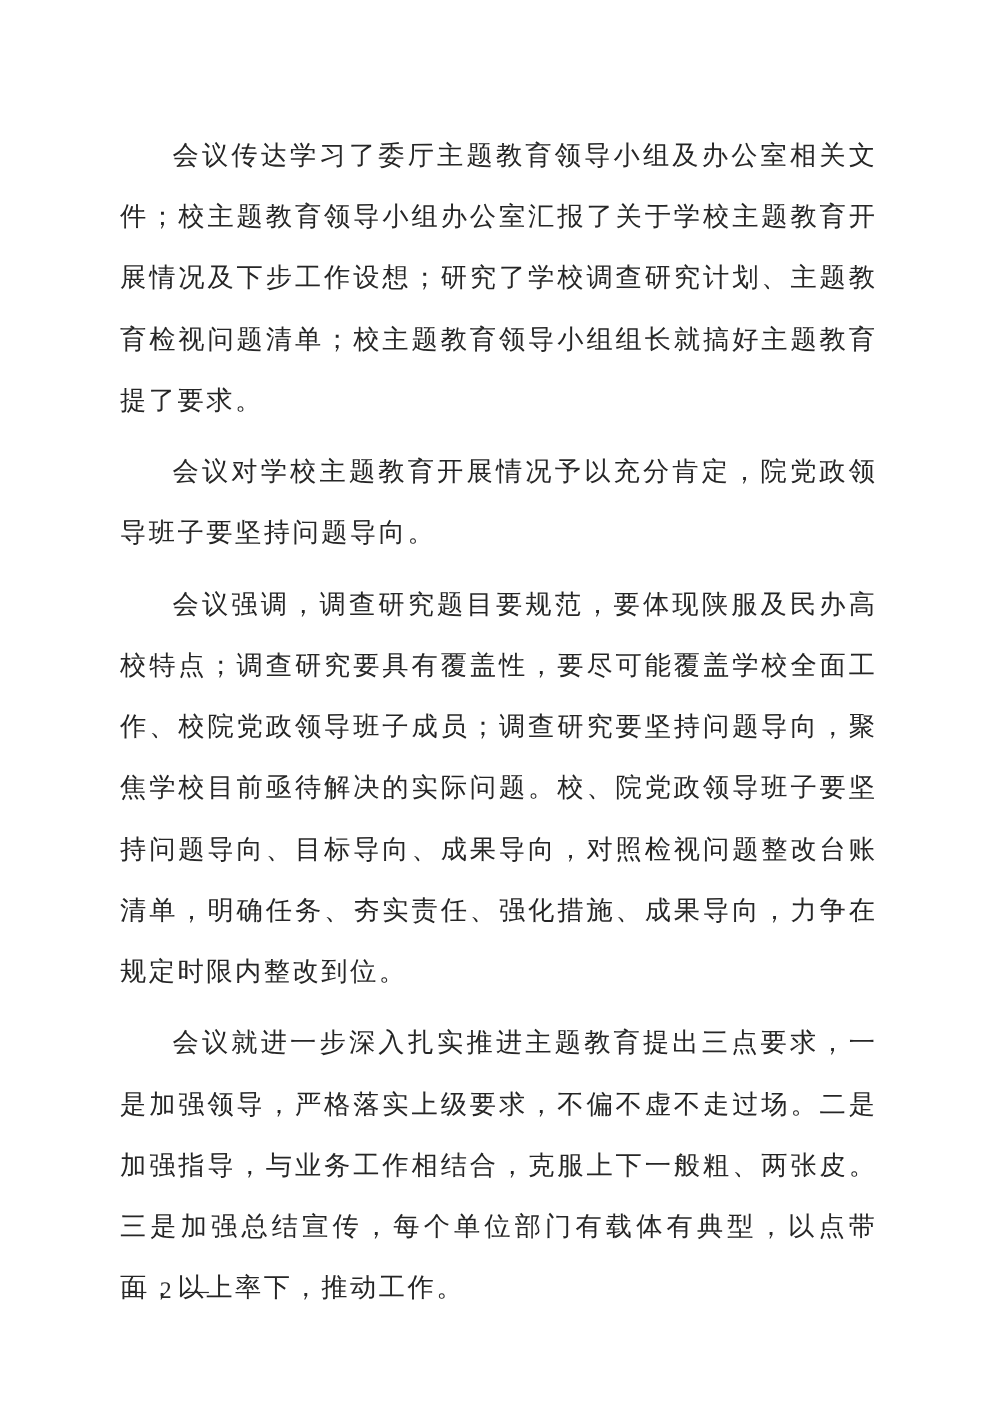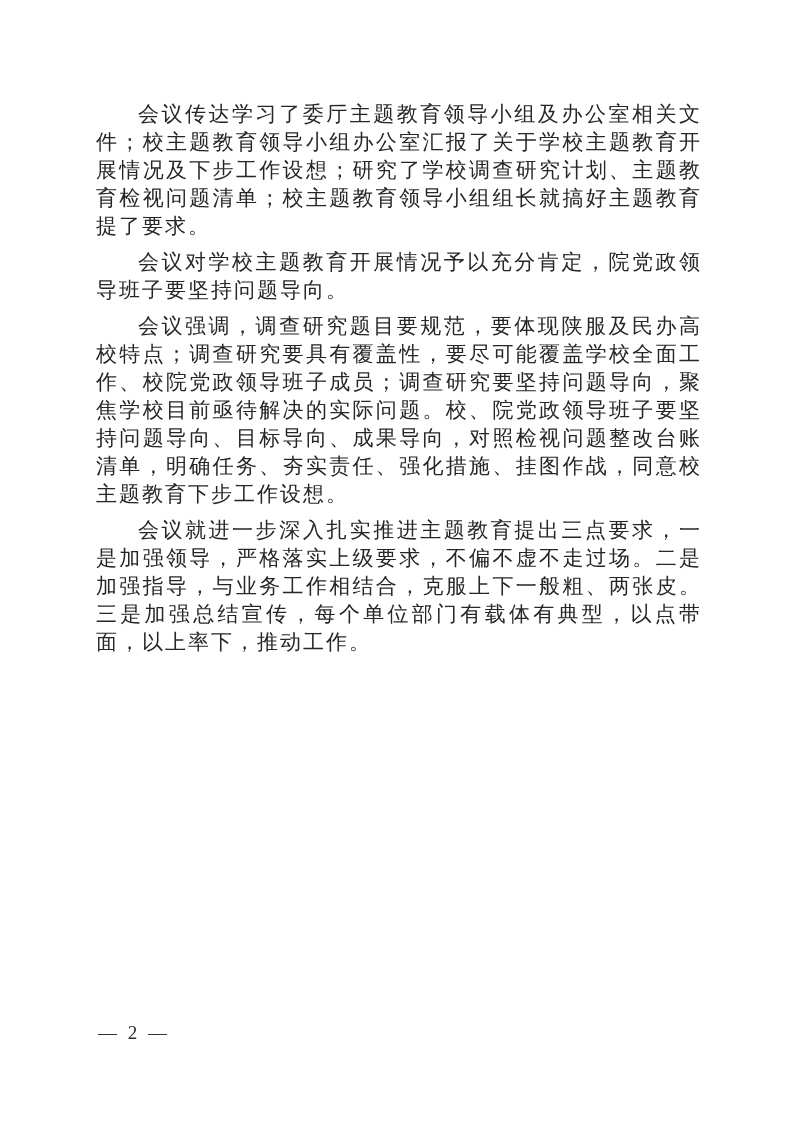--- a/index.html
+++ b/index.html
@@ -24,21 +24,21 @@
   }
   .doc-body {
     position: absolute;
     left: 96px;
     top: 100px;
     width: 606px;
   }
   p.para {
     margin: 0 0 8px 0;
     font-size: 21px;
-    line-height: 28px;
+    line-height: 49px;
     letter-spacing: 2px;
     text-align: justify;
     text-align-last: left;
     text-indent: 2em;
     color: #262626;
     word-break: break-all;
   }
   .page-number {
     position: absolute;
     left: 98px;
@@ -49,17 +49,17 @@
     white-space: pre;
   }
 </style>
 </head>
 <body>
 
 <div class="page">
   <div class="doc-body">
     <p class="para">会议传达学习了委厅主题教育领导小组及办公室相关文件；校主题教育领导小组办公室汇报了关于学校主题教育开展情况及下步工作设想；研究了学校调查研究计划、主题教育检视问题清单；校主题教育领导小组组长就搞好主题教育提了要求。</p>
     <p class="para">会议对学校主题教育开展情况予以充分肯定，院党政领导班子要坚持问题导向。</p>
-    <p class="para">会议强调，调查研究题目要规范，要体现陕服及民办高校特点；调查研究要具有覆盖性，要尽可能覆盖学校全面工作、校院党政领导班子成员；调查研究要坚持问题导向，聚焦学校目前亟待解决的实际问题。校、院党政领导班子要坚持问题导向、目标导向、成果导向，对照检视问题整改台账清单，明确任务、夯实责任、强化措施、挂图作战，同意校主题教育下步工作设想。</p>
+    <p class="para">会议强调，调查研究题目要规范，要体现陕服及民办高校特点；调查研究要具有覆盖性，要尽可能覆盖学校全面工作、校院党政领导班子成员；调查研究要坚持问题导向，聚焦学校目前亟待解决的实际问题。校、院党政领导班子要坚持问题导向、目标导向、成果导向，对照检视问题整改台账清单，明确任务、夯实责任、强化措施、成果导向，力争在规定时限内整改到位。</p>
     <p class="para">会议就进一步深入扎实推进主题教育提出三点要求，一是加强领导，严格落实上级要求，不偏不虚不走过场。二是加强指导，与业务工作相结合，克服上下一般粗、两张皮。三是加强总结宣传，每个单位部门有载体有典型，以点带面，以上率下，推动工作。</p>
   </div>
   <div class="page-number">— 2 —</div>
 </div>
 
 </body></html>

